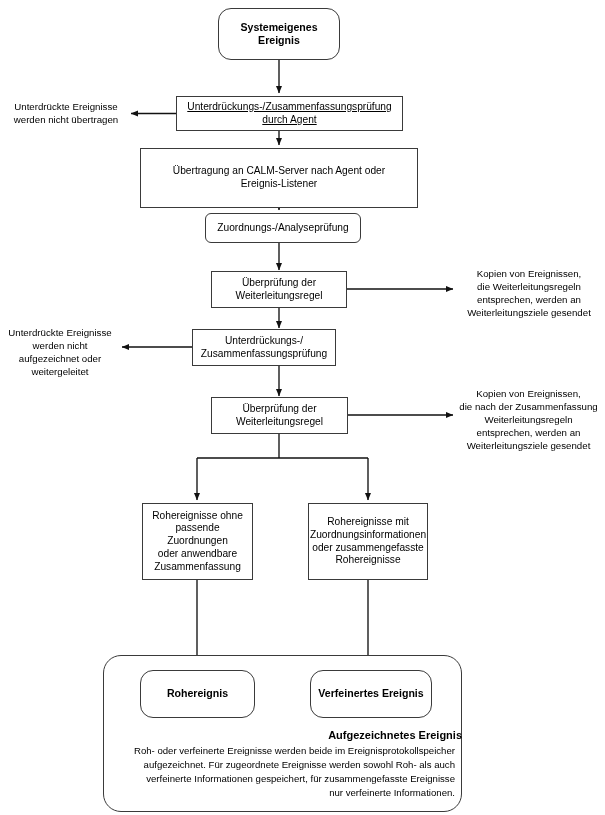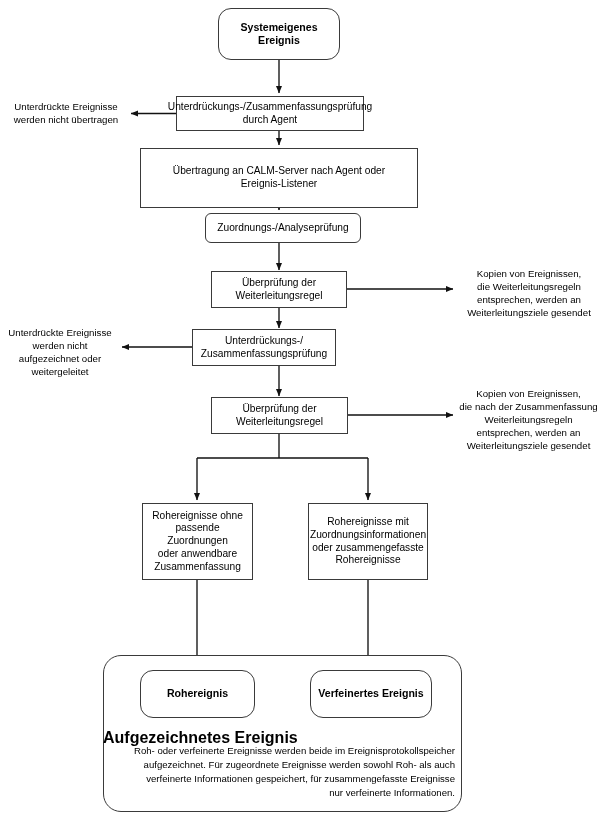--- a/index.html
+++ b/index.html
@@ -50,23 +50,23 @@
     position: absolute;
     box-sizing: border-box;
     border: 1.6px solid #3a3a3a;
     border-radius: 18px;
     background: #ffffff;
     z-index: 2;
   }
   .container-title {
     position: absolute;
     width: 100%;
-    text-align: left;
+    text-align: right;
     font-weight: bold;
-    font-size: 16px;
+    font-size: 11px;
     z-index: 4;
   }
   .container-body {
     position: absolute;
     text-align: right;
     font-size: 9.6px;
     line-height: 1.45;
     z-index: 4;
     white-space: pre-line;
   }
@@ -131,21 +131,21 @@
       <line x1="197" y1="580" x2="197" y2="670" marker-end="url(#arrow)"></line>
       <line x1="368" y1="580" x2="368" y2="670" marker-end="url(#arrow)"></line>
     </g>
   </svg>
 
   <div class="node rounded bold" style="left:218px; top:8px; width:122px; height:52px;">
     <span class="lbl">Systemeigenes
 Ereignis</span>
   </div>
 
-  <div class="node" style="left:176px; top:96px; width:188px; height:35px;">
+  <div class="node" style="left:176px; top:96px; width:227px; height:35px;text-decoration:underline;">
     <span class="lbl">Unterdrückungs-/Zusammenfassungsprüfung
 durch Agent</span>
   </div>
 
   <div class="node" style="left:140px; top:148px; width:278px; height:60px;">
     <span class="lbl">Übertragung an CALM-Server nach Agent oder
 Ereignis-Listener</span>
   </div>
 
   <div class="node" style="left:205px; top:213px; width:156px; height:30px;border-radius:6px;">

